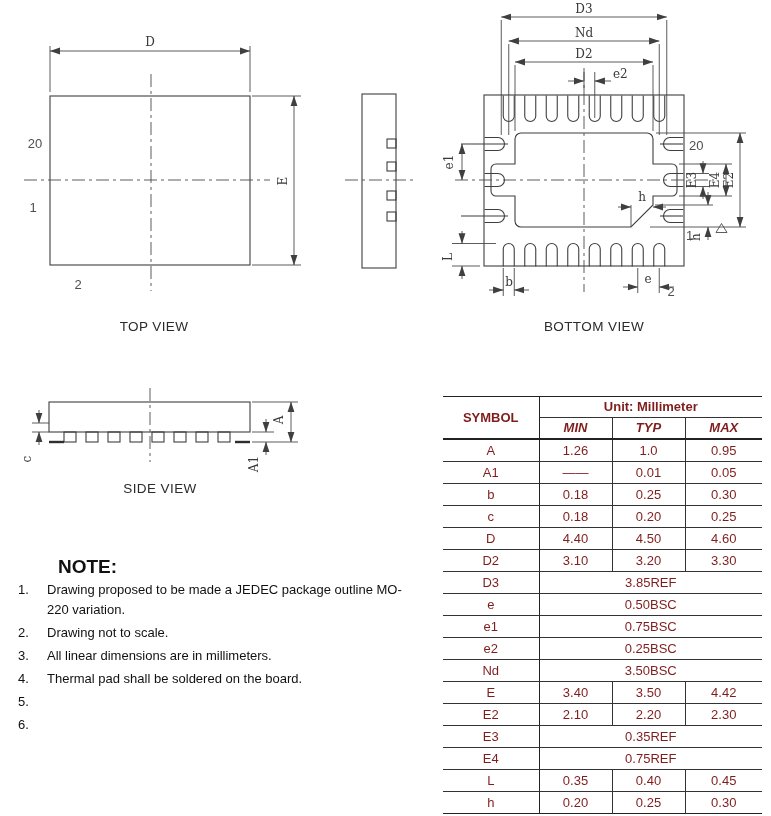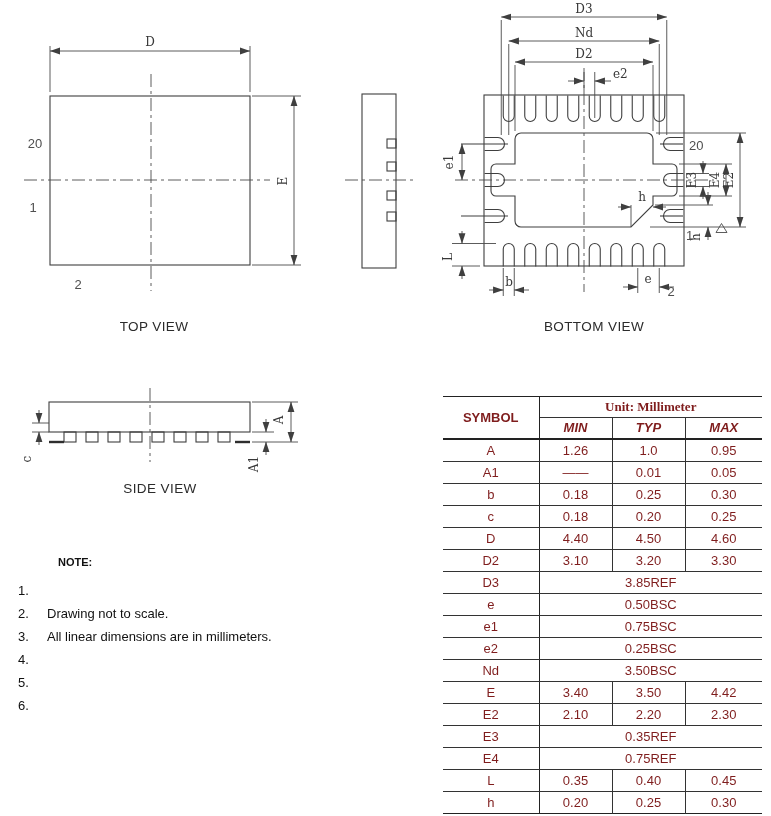--- a/index.html
+++ b/index.html
@@ -9,34 +9,34 @@
   svg .o{stroke:#3f3f3f;stroke-width:1.1;fill:none;}
   svg .d{stroke:#4a4a4a;stroke-width:0.9;fill:none;}
   svg .cl{stroke:#4a4a4a;stroke-width:0.9;stroke-dasharray:13 4 3 4;fill:none;}
   svg .thick{stroke:#2e2e2e;stroke-width:2.4;fill:none;}
   svg text.dim{font-family:"DejaVu Serif",serif;font-size:12px;fill:#383838;}
   svg text.pin{font-family:"Liberation Sans",sans-serif;font-size:13px;fill:#4f4f4f;}
   svg text.cap{font-family:"Liberation Sans",sans-serif;font-size:13.5px;fill:#2b2b2b;letter-spacing:.4px;}
 
   
   .notes{position:absolute;left:18px;top:556px;width:400px;color:#111;}
-  .notes-heading{font-size:11px;font-weight:bold;margin:0 0 13px 0;padding-left:40px;}
+  .notes-heading{font-size:19px;font-weight:bold;margin:0 0 2px 0;padding-left:40px;}
   .note-item{display:flex;margin:0 0 3px 0;font-size:13px;line-height:20px;}
   .note-num{width:29px;flex:0 0 29px;}
   .note-text{width:360px;white-space:pre-wrap;}
 
   
   .table-wrap{position:absolute;left:443px;top:396px;}
   table.dims{border-collapse:collapse;table-layout:fixed;width:319px;
              font-size:13px;color:#7f1d1d;border-top:1.5px solid #222;border-bottom:1.5px solid #222;}
   table.dims th,table.dims td{padding:0;text-align:center;font-weight:normal;height:21px;line-height:21px;}
   table.dims thead th{font-weight:bold;height:20px;line-height:20px;}
   .sym{border-right:1.6px solid #222;}
   .hsym{border-bottom:2px solid #222;}
-  .unit{border-bottom:1px solid #333;font-family:Liberation Serif, serif;}
+  .unit{border-bottom:1px solid #333;}
   .h2{border-bottom:2px solid #222;font-style:italic;}
   .vl{border-left:1px solid #333;}
   table.dims tbody td{border-bottom:1px solid #333;}
   table.dims tbody tr:last-child td{border-bottom:none;}
 </style>
 </head>
 <body>
 
 <div class="page">
 
@@ -232,31 +232,34 @@
     <text class="dim" x="31" y="459" text-anchor="middle" transform="rotate(-90 31 459)">c</text>
     <text class="cap" x="160" y="493" text-anchor="middle">SIDE VIEW</text>
   </g>
 </svg>
 
 <div class="notes">
   <p class="notes-heading">NOTE:</p>
   <div id="notes-list">
         <div class="note-item">
           <span class="note-num">1.</span>
+          <span class="note-text">Drawing proposed to be made a JEDEC package outline MO-
+220 variation.</span>
         </div>
         <div class="note-item">
           <span class="note-num">2.</span>
           <span class="note-text">Drawing not to scale.</span>
         </div>
         <div class="note-item">
           <span class="note-num">3.</span>
           <span class="note-text">All linear dimensions are in millimeters.</span>
         </div>
         <div class="note-item">
           <span class="note-num">4.</span>
+          <span class="note-text">Thermal pad shall be soldered on the board.</span>
         </div>
         <div class="note-item">
           <span class="note-num">5.</span>
         </div>
         <div class="note-item">
           <span class="note-num">6.</span>
         </div>
       </div>
 </div>
 

